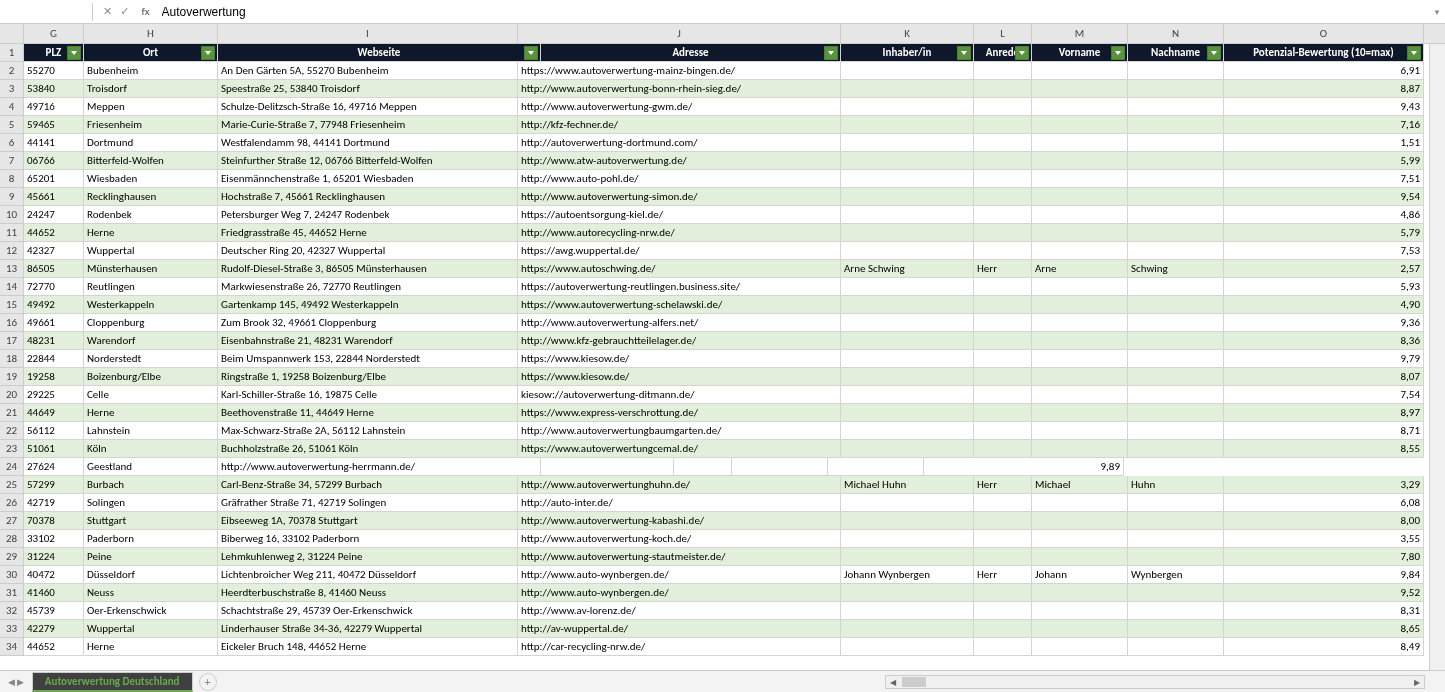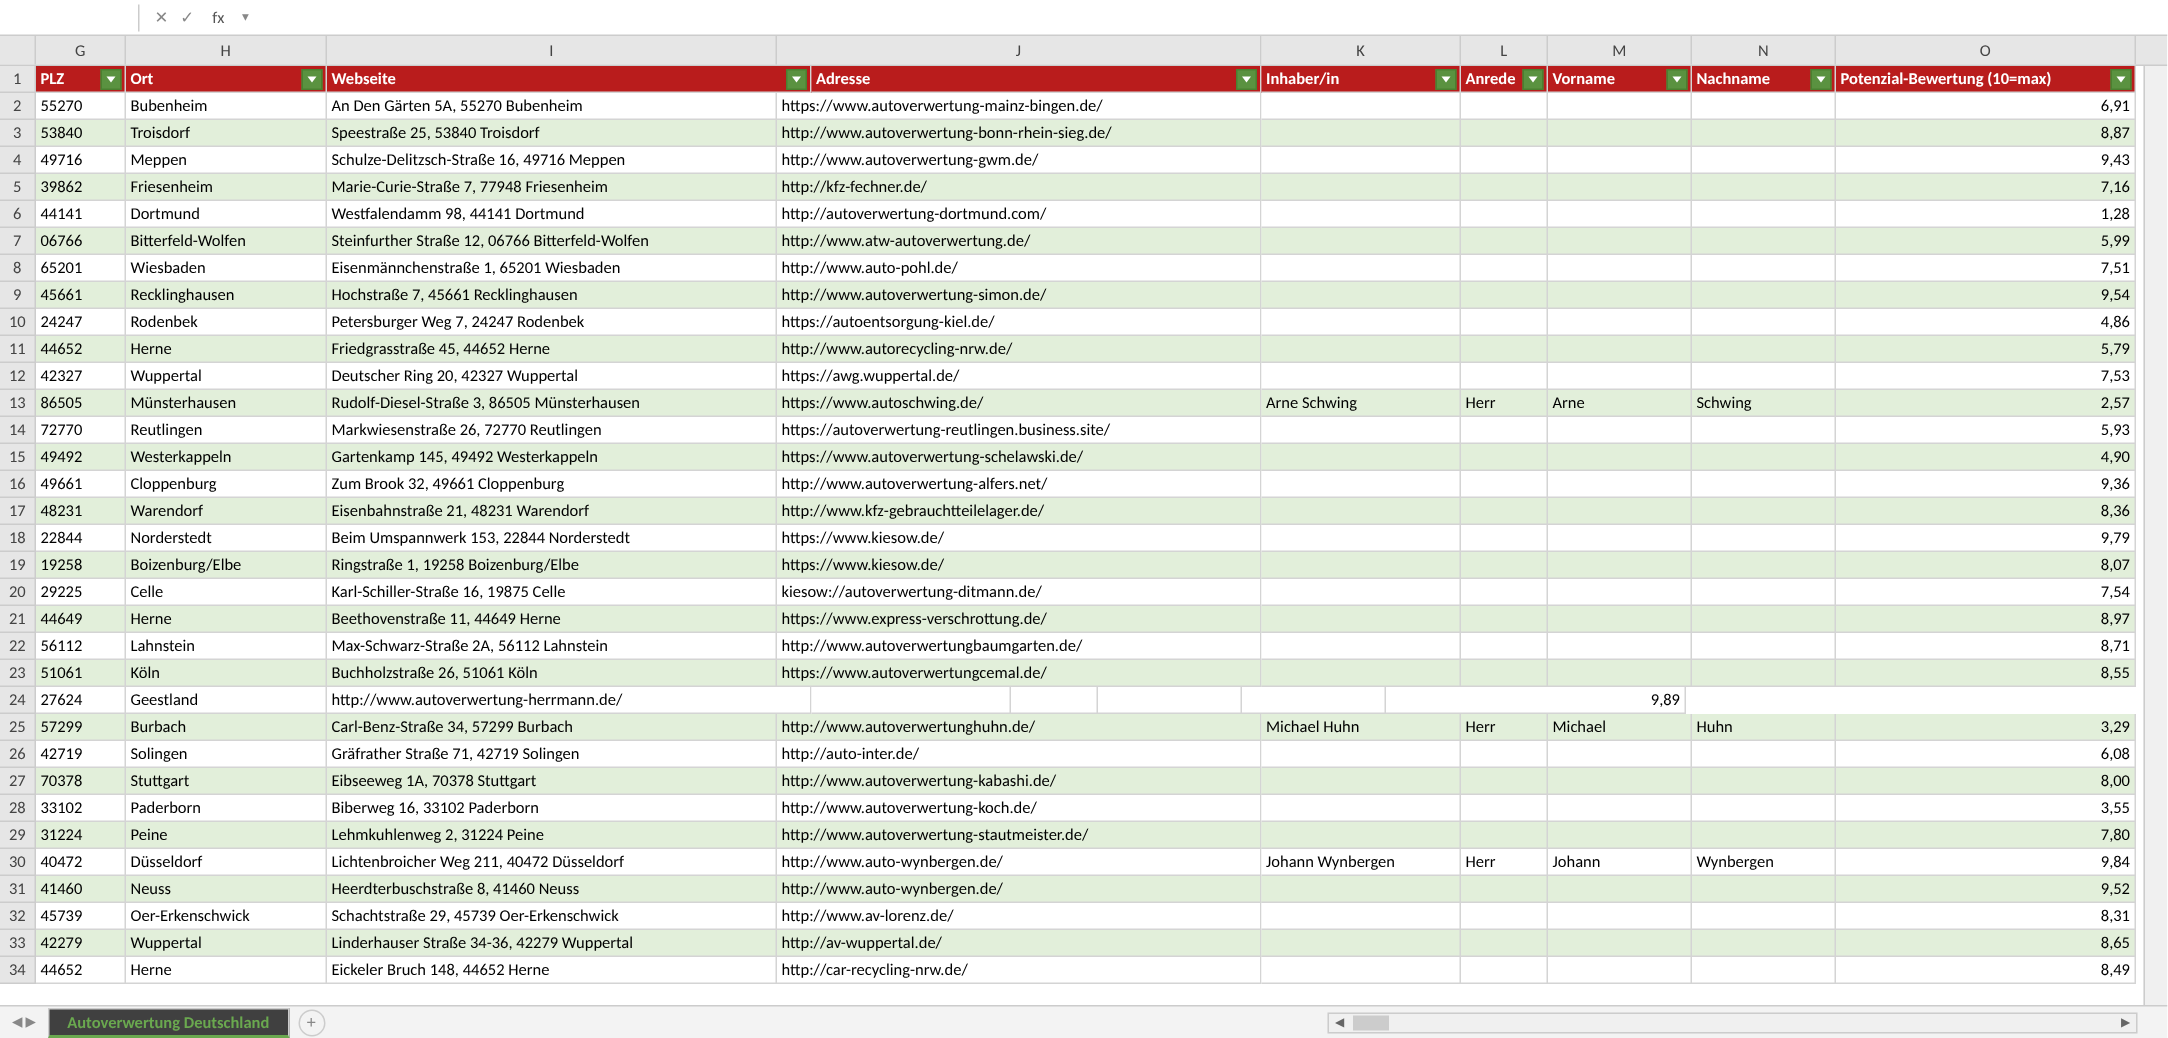--- a/index.html
+++ b/index.html
@@ -19,21 +19,21 @@
 
 .col-headers { display: flex; height: 20px; background: #e6e6e6; border-bottom: 1px solid #ccc; }
 .corner { width: 24px; border-right: 1px solid #ccc; background: #e6e6e6; }
 .col-h { text-align: center; line-height: 20px; font-size: 11px; color: #444; border-right: 1px solid #ccc; background: #e6e6e6; }
 
 .rows { overflow: hidden; }
 .row { display: flex; height: 18px; }
 .row-h { width: 24px; text-align: center; line-height: 18px; font-size: 11px; color: #444; background: #e6e6e6; border-right: 1px solid #ccc; border-bottom: 1px solid #ccc; }
 .cell { border-right: 1px solid #d4d4d4; border-bottom: 1px solid #d4d4d4; padding: 0 3px; line-height: 18px; white-space: nowrap; overflow: hidden; font-size: 11px; }
 
-.header-row .cell { background: #b91c1c; color: #fff; font-weight: bold; position: relative; }
+.header-row .cell { background: #0f172a; color: #fff; font-weight: bold; position: relative; text-align: center; }
 .filter-btn { position: absolute; right: 2px; top: 2px; width: 14px; height: 14px; background: #5a9240; border: 1px solid #4a8030; display: flex; align-items: center; justify-content: center; }
 .filter-btn::after { content: ""; width: 0; height: 0; border-left: 3px solid transparent; border-right: 3px solid transparent; border-top: 4px solid #fff; }
 
 .even .cell { background: #e2efda; }
 .odd .cell { background: #fff; }
 .num { text-align: right; }
 
 .c-g { width: 60px; }
 .c-h { width: 134px; }
 .c-i { width: 300px; }
@@ -61,20 +61,21 @@
   <div class="name-box">
     <span>A2</span>
     <span class="name-box-arrow">▼</span>
   </div>
   <div class="fb-divider"></div>
   <div class="fb-icons">
     <span class="fb-icon">✕</span>
     <span class="fb-icon">✓</span>
   </div>
   <span class="fx-label">fx</span>
+  <input class="formula-input" value="Autoverwertung" style="">
   <div class="fb-expand">▾</div>
 </div>
 
 <div class="grid-area">
   <div class="col-headers">
     <div class="corner"></div>
     <div class="col-h c-g">G</div>
     <div class="col-h c-h">H</div>
     <div class="col-h c-i">I</div>
     <div class="col-h c-j">J</div>
@@ -129,41 +130,41 @@
     <div class="cell c-i">Schulze-Delitzsch-Straße 16, 49716 Meppen</div>
     <div class="cell c-j">http://www.autoverwertung-gwm.de/</div>
     <div class="cell c-k"></div>
     <div class="cell c-l"></div>
     <div class="cell c-m"></div>
     <div class="cell c-n"></div>
     <div class="cell c-o num">9,43</div>
       </div>
       <div class="row even">
     <div class="row-h">5</div>
-    <div class="cell c-g">39862</div>
+    <div class="cell c-g">59465</div>
     <div class="cell c-h">Friesenheim</div>
     <div class="cell c-i">Marie-Curie-Straße 7, 77948 Friesenheim</div>
     <div class="cell c-j">http://kfz-fechner.de/</div>
     <div class="cell c-k"></div>
     <div class="cell c-l"></div>
     <div class="cell c-m"></div>
     <div class="cell c-n"></div>
     <div class="cell c-o num">7,16</div>
       </div>
       <div class="row odd">
     <div class="row-h">6</div>
     <div class="cell c-g">44141</div>
     <div class="cell c-h">Dortmund</div>
     <div class="cell c-i">Westfalendamm 98, 44141 Dortmund</div>
     <div class="cell c-j">http://autoverwertung-dortmund.com/</div>
     <div class="cell c-k"></div>
     <div class="cell c-l"></div>
     <div class="cell c-m"></div>
     <div class="cell c-n"></div>
-    <div class="cell c-o num">1,28</div>
+    <div class="cell c-o num">1,51</div>
       </div>
       <div class="row even">
     <div class="row-h">7</div>
     <div class="cell c-g">06766</div>
     <div class="cell c-h">Bitterfeld-Wolfen</div>
     <div class="cell c-i">Steinfurther Straße 12, 06766 Bitterfeld-Wolfen</div>
     <div class="cell c-j">http://www.atw-autoverwertung.de/</div>
     <div class="cell c-k"></div>
     <div class="cell c-l"></div>
     <div class="cell c-m"></div>

